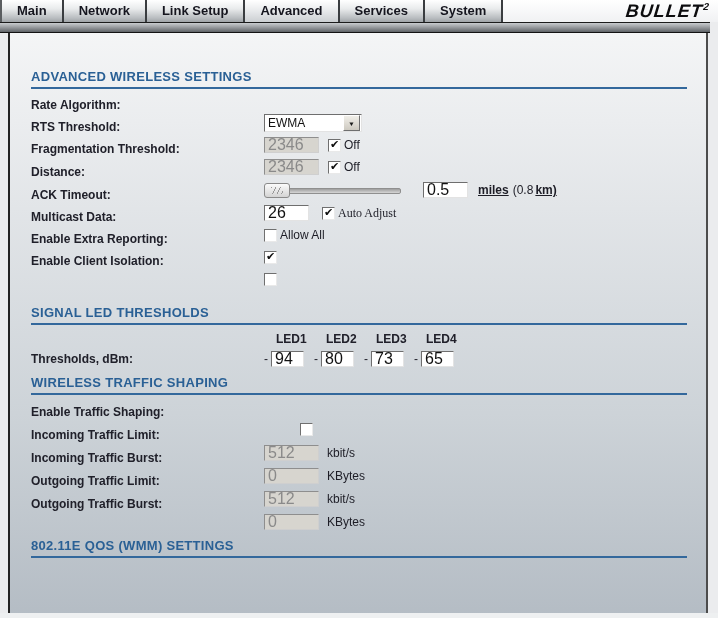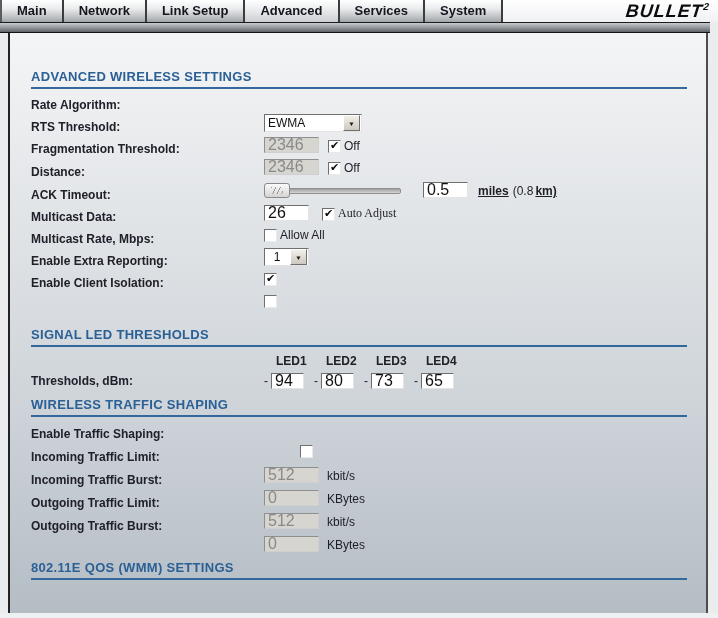--- a/index.html
+++ b/index.html
@@ -56,21 +56,21 @@
     font-size:13px;font-weight:bold;color:#2a6095;letter-spacing:.3px;
     border-bottom:2px solid #33689c;padding-bottom:3px;margin:0 0 5px 0;
   }
   .mt-first{margin-top:36px;}
   .mt-led{margin-top:33px;}
   .mt-traffic{margin-top:5px;}
   .mt-qos{margin-top:23px;}
   .row{display:flex;align-items:center;height:22px;}
   .row.tall{height:24px;}
   .lbl{width:233px;font-size:12px;font-weight:bold;color:#20202a;flex:none;}
-  .ctrl{display:flex;align-items:flex-end;gap:4px;font-size:12px;color:#1d1d26;margin-top:36px;}
+  .ctrl{display:flex;align-items:center;gap:4px;font-size:12px;color:#1d1d26;margin-top:36px;}
   .txt{font-size:12px;color:#1d1d26;}
   .b{font-weight:bold;text-decoration:underline;}
   
   input.fld{
     box-sizing:border-box;height:16px;font-size:16px;padding:1px 3px;
     font-family:"Liberation Sans","DejaVu Sans",sans-serif;
     background:#ffffff;color:#111;
     border:1px solid;border-color:#6e6e6e #e3e3e3 #e3e3e3 #6e6e6e;outline:none;
   }
   input.fld.disabled{
@@ -210,31 +210,20 @@
     </div>
 
     <div class="row">
       <span class="lbl">Multicast Data:</span>
       <span class="ctrl">
         <span class="checkbox"></span>
         <span class="txt" style="margin-left:-1px;">Allow All</span>
       </span>
     </div>
 
-    <div class="row">
-      <span class="lbl">Multicast Rate, Mbps:</span>
-      <span class="ctrl">
-        <span class="fakeselect" style="width:45px;">
-          <span class="sel-text" style="text-align:center;">1</span>
-          <span class="sel-btn">
-              <span class="arrow">▼</span>
-            </span>
-        </span>
-      </span>
-    </div>
 
     <div class="row">
       <span class="lbl">Enable Extra Reporting:</span>
       <span class="ctrl">
         <span class="checkbox checked">
             <span class="check-glyph">✔</span>
           </span>
       </span>
     </div>
 

